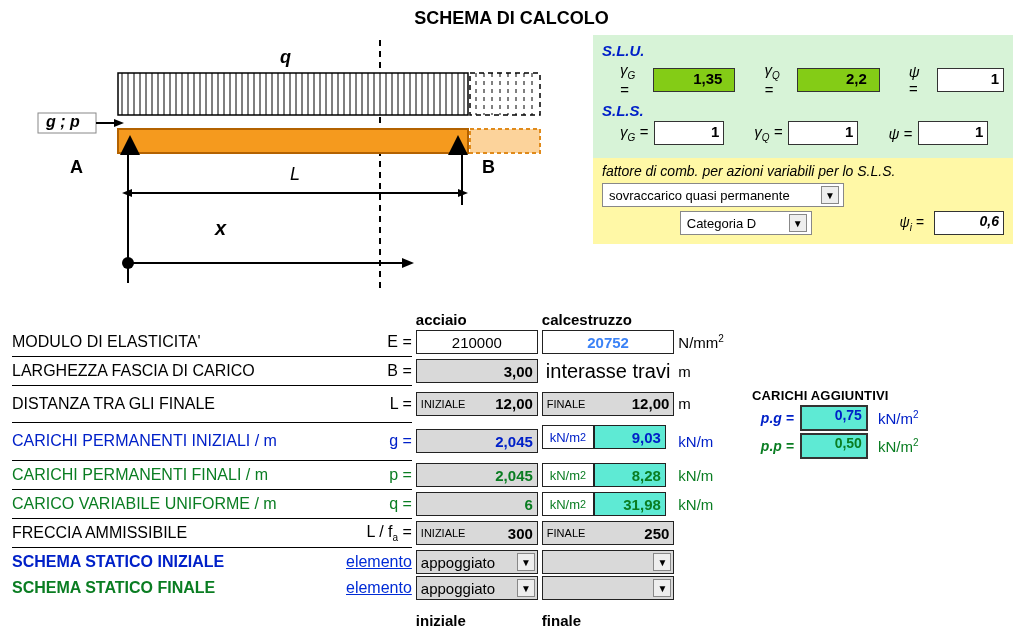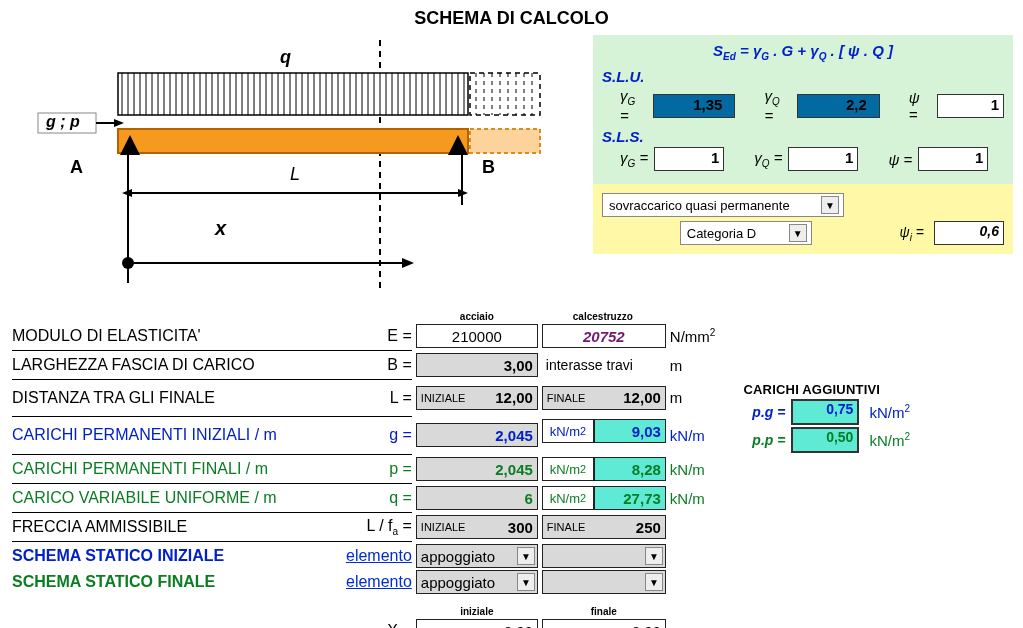--- a/index.html
+++ b/index.html
@@ -28,21 +28,21 @@
     font-size: 15px;
   }
   .formula-box .blue  { color: #0020c8; font-weight: bold; font-style: italic; }
   .formula-box .hdr   { text-align: center; margin-bottom: 6px; }
   .formula-box .row1  { display: flex; align-items: center; gap: 6px; margin: 2px 0; }
   .sub { font-size: 10px; vertical-align: sub; }
   .gbox {
     display: inline-block;
     width: 60px;
     height: 20px;
-    background: #0369a1;
+    background: #84cc16;
     border: 1px solid #333;
     text-align: right;
     padding: 1px 12px;
     font-weight: bold;
   }
   .wbox {
     display: inline-block;
     width: 60px;
     height: 20px;
     background: #fff;
@@ -97,21 +97,21 @@
     font-size: 15px;
     background: #fff;
     display: flex;
     align-items: center;
     justify-content: flex-end;
   }
   .cell.gray   { background: #d9d9d9; font-weight: bold; }
   .cell.yellow { background: #5eead4; font-weight: bold; }
   .cell.center { justify-content: center; }
   .cell .tag { font-size: 11px; font-weight: normal; margin-right: auto; }
-  .brown { color: #701a75; font-style: italic; font-weight: bold; text-align: center;}
+  .brown { color: #3b82f6; font-weight: bold; text-align: center;}
   .unit { font-size: 15px; padding-left: 4px; }
   .unit sup, .sub sup { font-size: 10px; }
 
   .hrline { border-top: 1px solid #000; height:0; }
 
   .cell.selcell { justify-content: space-between; padding-right:2px; }
   .cell.selcell .caret {
     border: 1px solid #888;
     width: 16px; height: 16px;
     display: inline-flex;
@@ -126,21 +126,21 @@
   .side-add .r { display:flex; align-items:center; gap:6px; margin:2px 0;}
   .side-add .r .lab { font-style: italic; font-weight:bold; width:42px; text-align:right;}
   .side-add .r .lab.blue { color:#0020c8;}
   .side-add .r .lab.green{ color:#0a7d22;}
   .side-add .field {
     border:2px solid #333; background:#5eead4; width:56px; height:22px;
     text-align:right; padding:0 4px; font-weight:bold; color:#0020c8;
   }
   .side-add .field.green { color:#0a7d22;}
 
-  .headerSmall { font-size:10px; font-weight:bold; text-align:center;}
+  .headerSmall { font-size:15px; font-weight:bold; text-align:left;}
 
 </style>
 </head>
 <body>
 
 <div class="title">SCHEMA DI CALCOLO</div>
 
 <div class="top-row">
   <div class="diagram-wrap">
     <svg width="575" height="260" viewBox="0 0 575 260">
@@ -250,23 +250,20 @@
 
       <circle cx="118" cy="228" r="6" fill="#000"></circle>
       <text x="205" y="200" font-size="20" font-style="italic" font-weight="bold">x</text>
       <line x1="120" y1="228" x2="392" y2="228" stroke="#000" stroke-width="2"></line>
       <polygon points="392,223 404,228 392,233" fill="#000"></polygon>
     </svg>
   </div>
 
   <div class="right-panel">
     <div class="formula-box">
-      <div class="hdr blue">
-        <span>S</span><span class="sub">Ed</span><span> =   γ</span><span class="sub">G</span><span> . G + γ</span><span class="sub">Q</span><span> . [ ψ . Q ]</span>
-      </div>
       <div class="blue" style="font-style:italic;">S.L.U.</div>
       <div class="row1" style="padding-left:18px;">
         <span style="font-style:italic;"><span>γ</span><span class="sub">G</span><span> =</span></span>
         <span class="gbox">1,35</span>
         <span style="width:18px;"></span>
         <span style="font-style:italic;"><span>γ</span><span class="sub">Q</span><span> =</span></span>
         <span class="gbox">2,2</span>
         <span style="width:18px;"></span>
         <span style="font-style:italic;"><span>ψ</span><span> =</span></span>
         <span class="wbox">1</span>
@@ -277,20 +274,21 @@
         <span class="wbox">1</span>
         <span style="width:18px;"></span>
         <span style="font-style:italic;"><span>γ</span><span class="sub">Q</span><span> =</span></span>
         <span class="wbox">1</span>
         <span style="width:18px;"></span>
         <span style="font-style:italic;"><span>ψ</span><span> =</span></span>
         <span class="wbox">1</span>
       </div>
     </div>
     <div class="yellow-box">
+      <div class="ital">fattore di comb. per azioni variabili per lo S.L.S.</div>
       <div style="margin:4px 0;">
         <span class="select" style="width:230px; justify-content:space-between;">
           <span>sovraccarico quasi permanente</span>
           <span class="caret">▼</span>
         </span>
       </div>
       <div style="display:flex; align-items:center; gap:10px; justify-content:flex-end; margin-top:4px;">
         <span style="flex:1; display:flex; justify-content:center;">
           <span class="select" style="width:120px; justify-content:space-between;">
             <span>Categoria D</span>
@@ -340,21 +338,21 @@
           </td>
         </tr>
 
   <tr>
     <td class="lbl">LARGHEZZA FASCIA DI CARICO</td>
     <td class="lbl colLabel">B =</td>
     <td>
             <div class="cell gray">3,00</div>
           </td>
     <td>
-            <div class="cell" style="border:none; background:transparent; justify-content:flex-start; font-size:14px;">interasse travi</div>
+            <div class="cell" style="border:none; background:transparent; justify-content:flex-start; font-size:20px;">interasse travi</div>
           </td>
     <td class="unit">m</td>
     <td></td>
   </tr>
   <tr>
           <td colspan="2">
             <div class="hrline"></div>
           </td>
         </tr>
 
@@ -443,21 +441,21 @@
     <td class="lbl green">CARICO VARIABILE UNIFORME / m</td>
     <td class="lbl green colLabel">q =</td>
     <td>
             <div class="cell gray" style="color:#0a7d22;">6</div>
           </td>
     <td style="display:flex;">
       <div style="width:50px; border:1px solid #222; background:#fff; font-size:13px; display:flex; align-items:center; justify-content:center; color:#0a7d22;">
         <span>kN/m</span>
               <sup>2</sup>
       </div>
-      <div class="cell yellow" style="min-width:62px; color:#0a7d22;">27,73</div>
+      <div class="cell yellow" style="min-width:62px; color:#0a7d22;">31,98</div>
     </td>
     <td class="unit" style="color:#0a7d22;">kN/m</td>
     <td></td>
   </tr>
   <tr>
           <td colspan="2">
             <div class="hrline"></div>
           </td>
         </tr>
 

